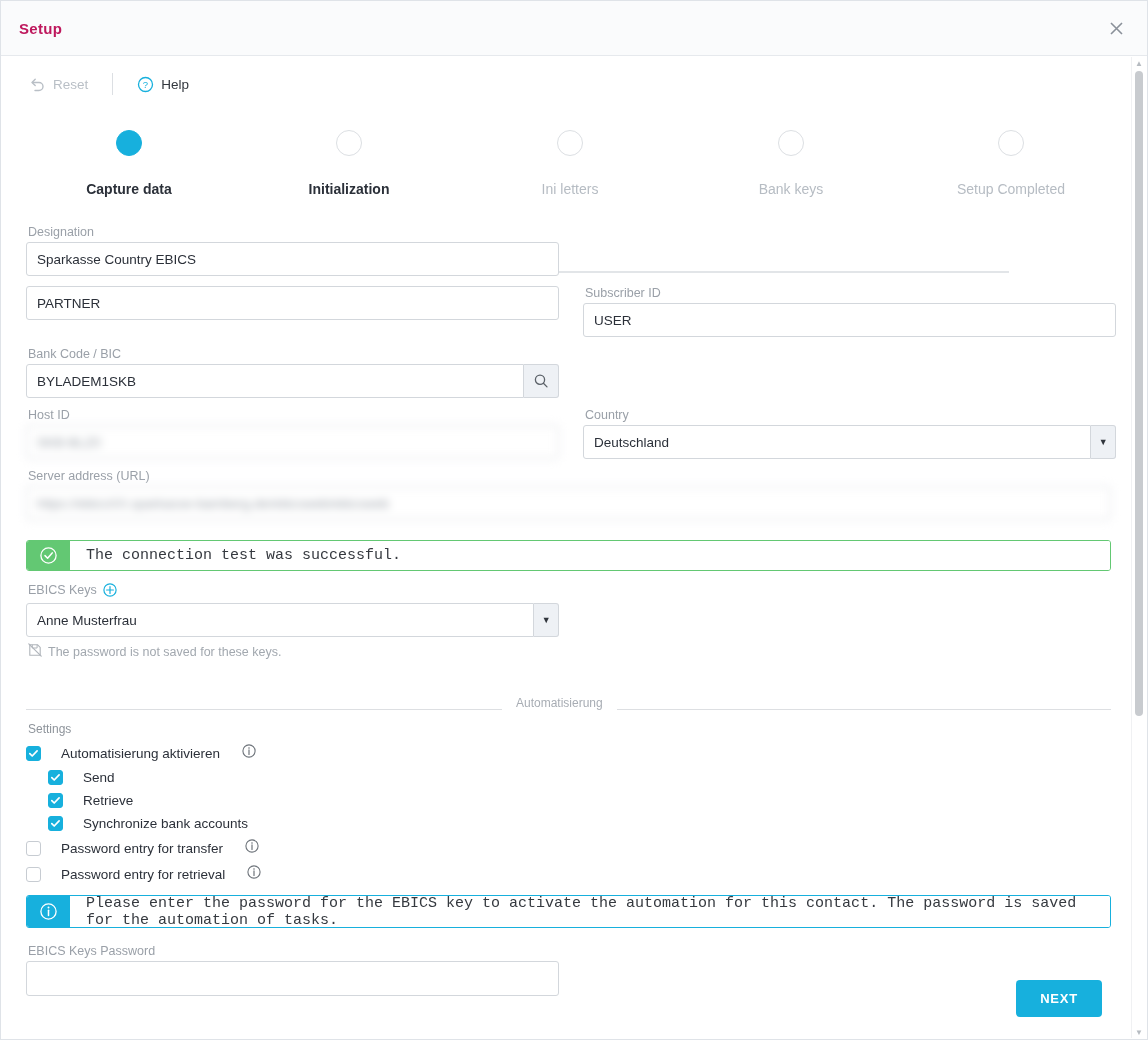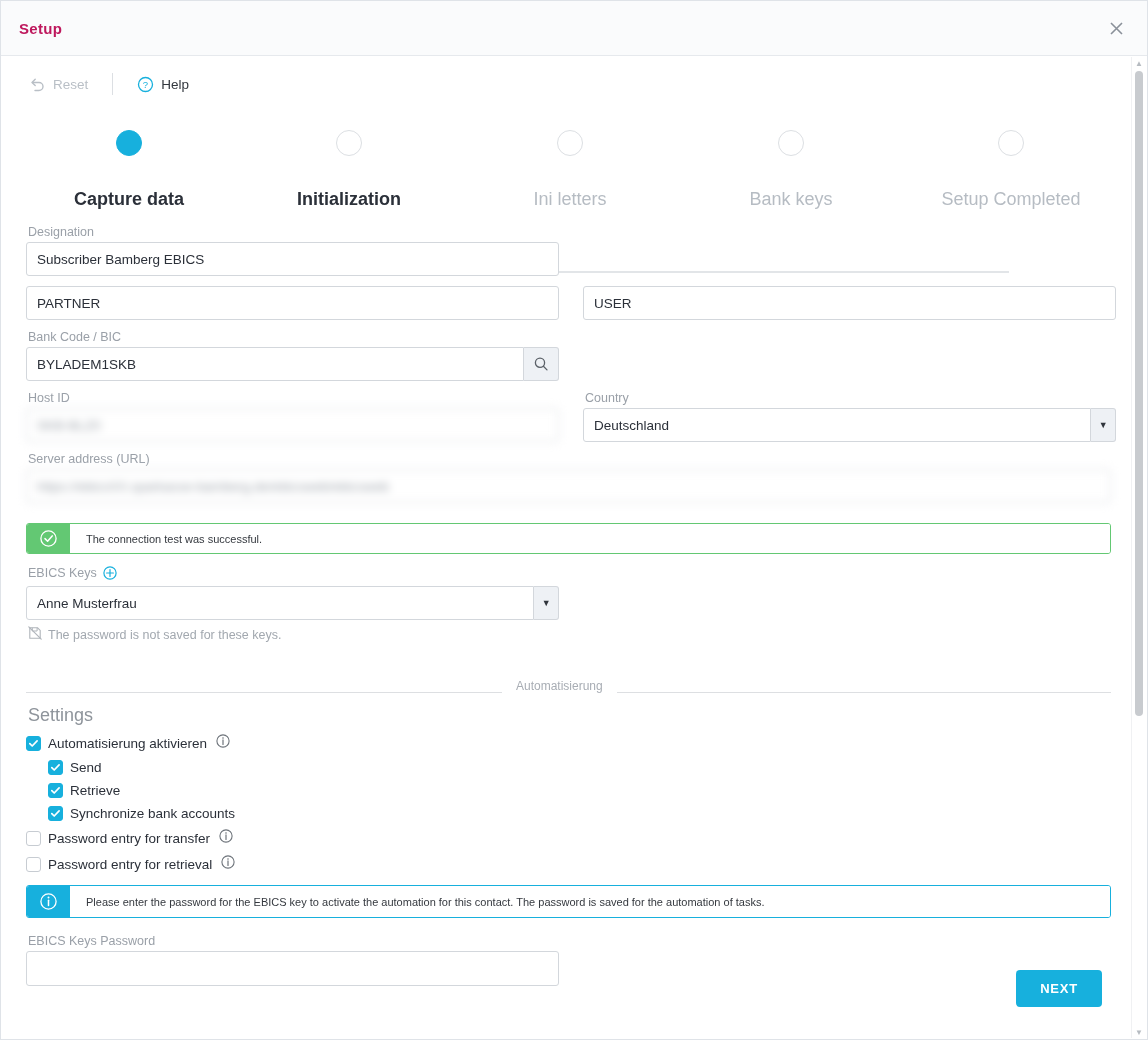--- a/index.html
+++ b/index.html
@@ -114,22 +114,22 @@
     margin: 0 auto;
     position: relative;
     z-index: 2;
     cursor: pointer;
   }
   .step-dot.active {
     background: #17b0dd;
     border-color: #17b0dd;
   }
   .step-label {
-    margin-top: 33px;
-    font-size: 18px;
+    margin-top: 25px;
+    font-size: 14px;
     white-space: nowrap;
   }
   .step-label.done   { color: #2b3039; font-weight: bold; }
   .step-label.future { color: #b6bcc3; }
 
   
   .form {
     position: relative;
     padding: 0 24px 0 25px;
   }
@@ -217,24 +217,25 @@
     align-items: center;
     justify-content: center;
     color: #ffffff;
     flex: none;
   }
   .alert-body {
     flex: 1;
     display: flex;
     align-items: center;
     padding-left: 16px;
-    font-size: 11px;
+    font-size: 15px;
     color: #35393f;
     background: #ffffff;
     box-sizing: border-box;
+    font-family: Liberation Mono, monospace;
   }
   .alert.success { border: 1px solid #63c873; }
   .alert.success .alert-icon { background: #63c873; }
   .alert.success .alert-body { border-left: 1px solid #63c873; }
   .alert.info { border: 1px solid #17b0dd; }
   .alert.info .alert-icon { background: #17b0dd; }
   .alert.info .alert-body { border-left: 1px solid #17b0dd; }
 
   .note {
     display: flex;
@@ -255,28 +256,28 @@
   .divider .line { height: 1px; background: #dddfe2; flex: 1; }
   .divider .line.left { flex: 0 0 476px; }
   .divider .cap {
     font-size: 12px;
     color: #a8adb4;
     white-space: nowrap;
   }
 
   
   .settings-title {
-    font-size: 18px;
+    font-size: 12px;
     color: #8e949b;
     margin: 0 0 8px 2px;
   }
   .chk-row {
     display: flex;
     align-items: center;
-    gap: 7px;
+    gap: 20px;
     margin-bottom: 8px;
     cursor: pointer;
     user-select: none;
   }
   .chk-row.indent { margin-left: 22px; }
   .cbox {
     width: 15px;
     height: 15px;
     border-radius: 3px;
     box-sizing: border-box;
@@ -287,21 +288,21 @@
   }
   .cbox.on  { background: #17b0dd; border: 1px solid #17b0dd; }
   .cbox.off { background: #ffffff; border: 1px solid #c7ccd2; }
   .chk-label { font-size: 13.5px; color: #2b3039; }
   .info-i { flex: none; cursor: pointer; margin-left: 2px; }
 
   
   .footer {
     position: absolute;
     right: 45px;
-    bottom: 32px;
+    bottom: 22px;
   }
   .btn-next {
     background: #17b0dd;
     color: #ffffff;
     border: none;
     border-radius: 4px;
     font-size: 13px;
     font-weight: bold;
     letter-spacing: .8px;
     padding: 11px 24px;
@@ -404,29 +405,30 @@
       <div class="step-dot"></div>
       <div class="step-label future">Setup Completed</div>
     </div>
   </div>
 
   <div class="form">
 
     <div class="row">
       <div class="col fld">
         <label class="fld-label">Designation</label>
-        <div class="input">Subscriber Bamberg EBICS</div>
+        <div class="input">Sparkasse Country EBICS</div>
       </div>
     </div>
 
     <div class="row">
       <div class="col fld">
         <div class="input">PARTNER</div>
       </div>
       <div class="col fld">
+        <label class="fld-label">Subscriber ID</label>
         <div class="input">USER</div>
       </div>
     </div>
 
     <div class="row">
       <div class="col fld">
         <label class="fld-label">Bank Code / BIC</label>
         <div class="input-group">
           <div class="input">BYLADEM1SKB</div>
           <div class="addon">

